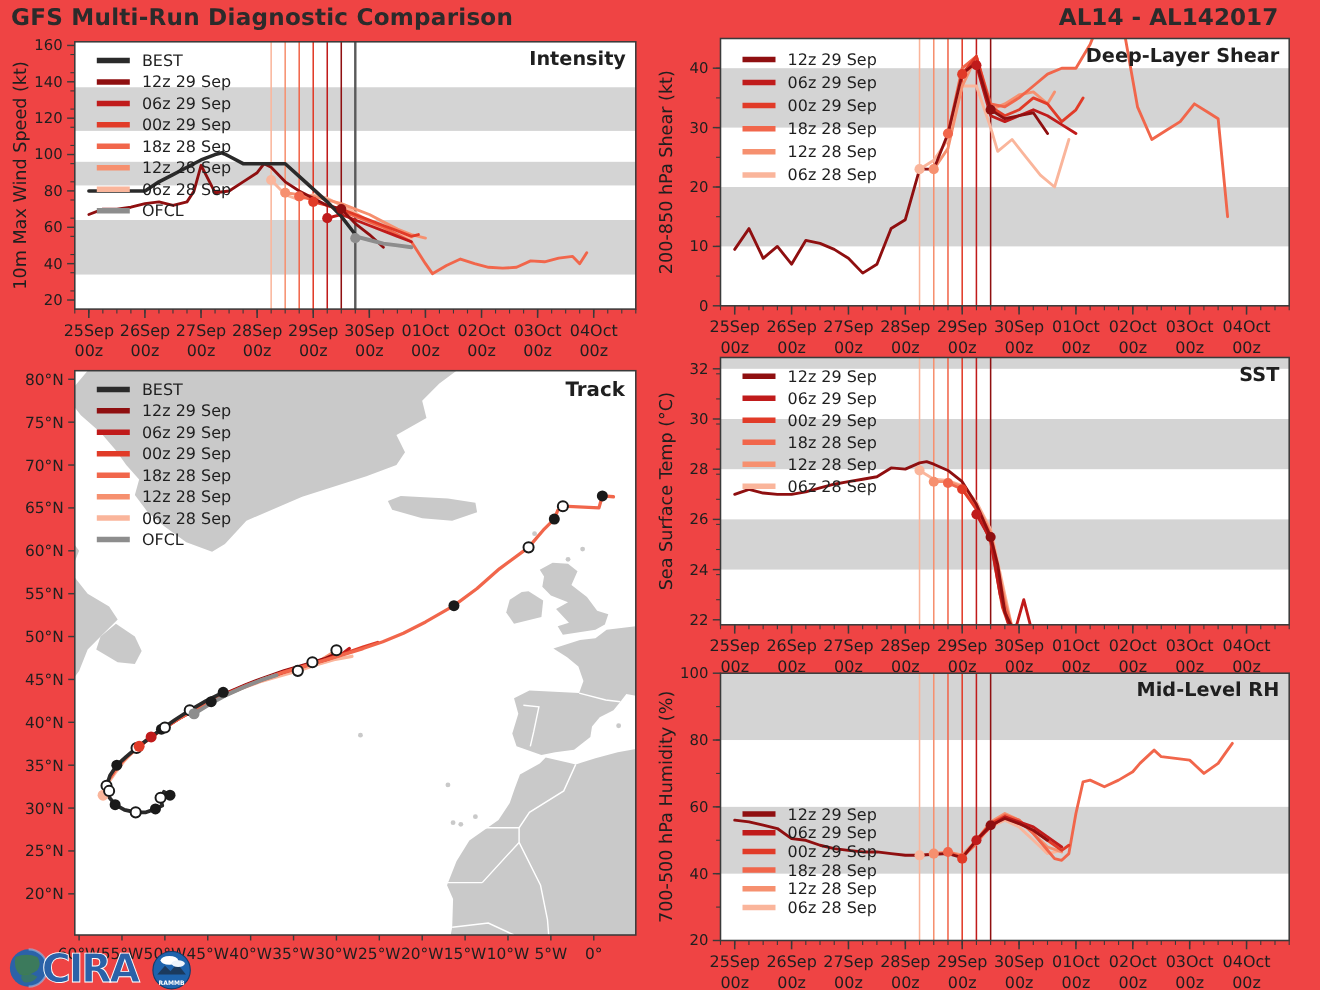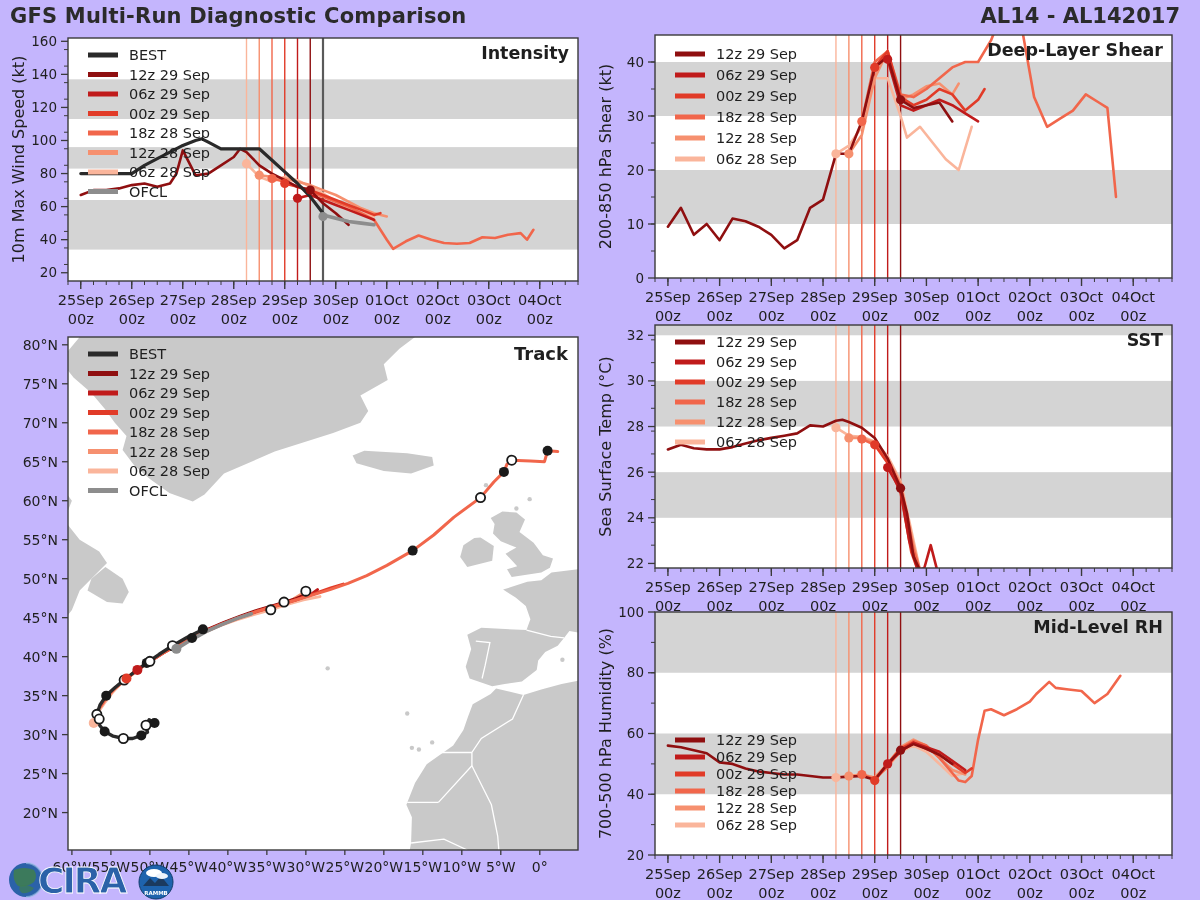--- a/index.html
+++ b/index.html
@@ -1,19 +1,19 @@
 <!DOCTYPE html>
 <html><head>
 <meta charset="utf-8">
 <style>
   html,body{margin:0;padding:0;background:#ffffff;}
-  #canvas{position:relative;width:1200px;height:900px;background:#c4b5fd;overflow:hidden;
+  #canvas{position:relative;width:1200px;height:900px;background:#ef4444;overflow:hidden;
           font-family:"DejaVu Sans","Liberation Sans",sans-serif;}
   .main-title{position:absolute;top:4px;left:10px;font-size:21px;font-weight:bold;color:#2b2b2b;letter-spacing:.2px;}
-  .storm-title{position:absolute;top:4px;right:20px;font-size:21px;font-weight:bold;color:#2b2b2b;}
+  .storm-title{position:absolute;top:4px;right:38px;font-size:21px;font-weight:bold;color:#2b2b2b;}
   #charts{position:absolute;left:0;top:0;}
   #logo{position:absolute;left:4px;top:856px;width:220px;height:44px;}
 </style>
 </head>
 <body>
 <div id="canvas">
 
 <div class="main-title">GFS Multi-Run Diagnostic Comparison</div>
 <div class="storm-title">AL14 - AL142017</div>
 

